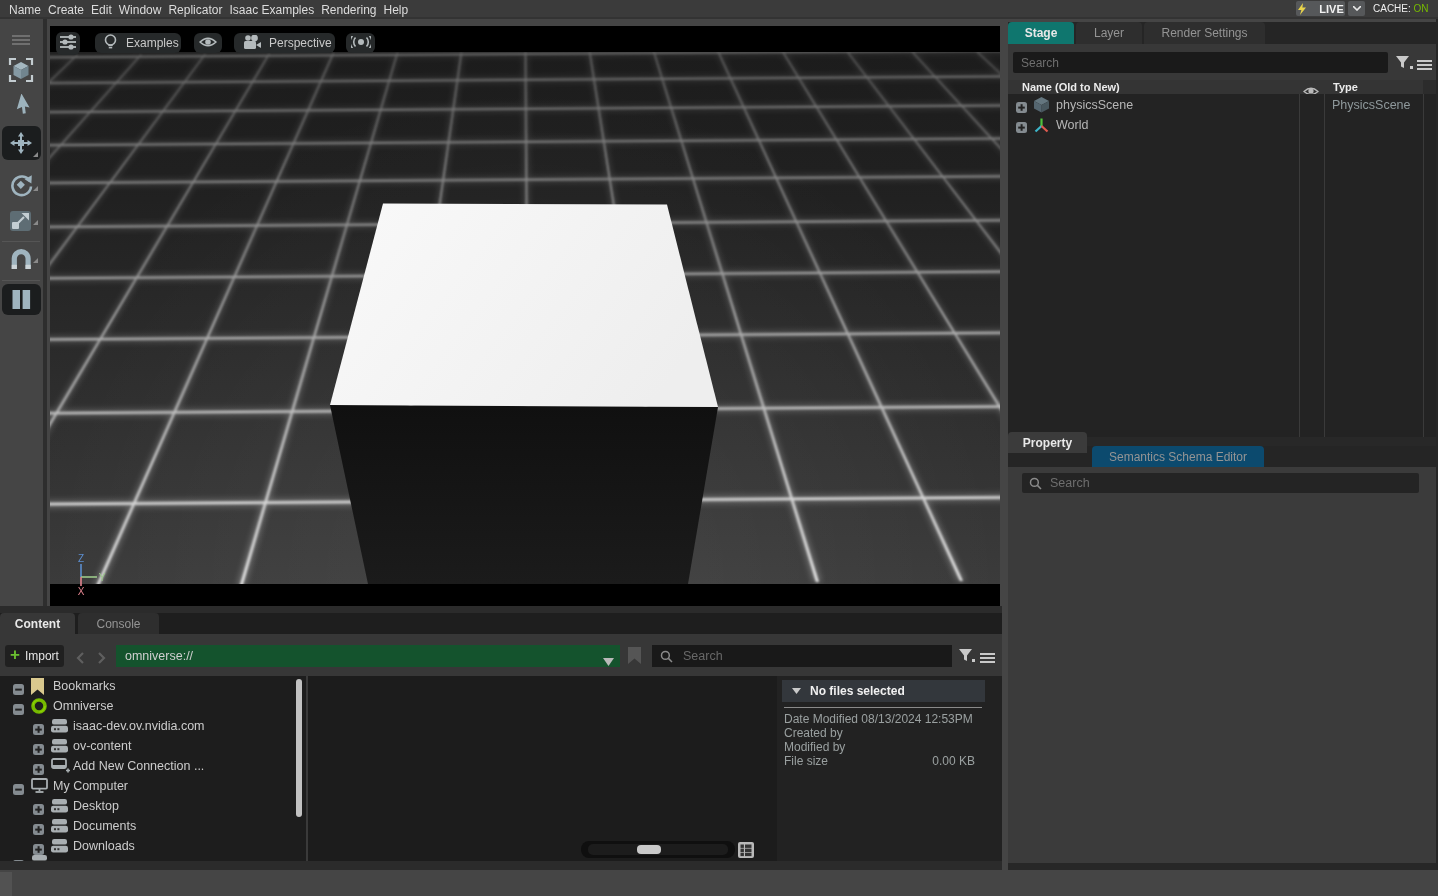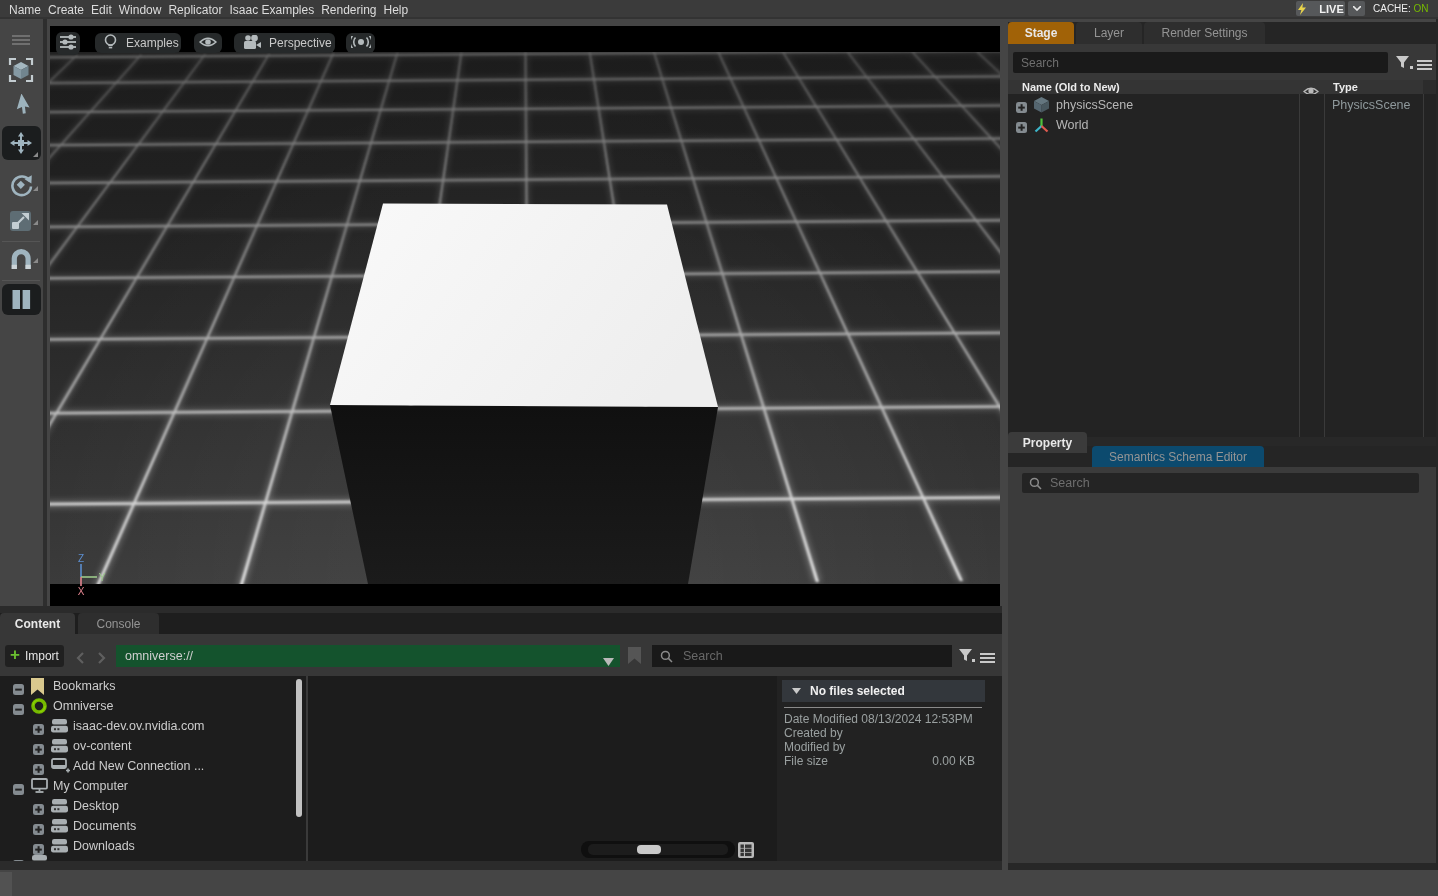--- a/index.html
+++ b/index.html
@@ -253,21 +253,21 @@
     </div>
     <div class="abs" style="left:346px;top:33px;width:29px;height:20px;background:#26292a;border-radius:6px;display:flex;align-items:center;color:#c9c9c9;font-size:12px">
       <span style="margin:auto"><svg width="20" height="12" viewBox="0 0 20 12" style="">
           <circle cx="10" cy="6" r="3" fill="#b4babc"></circle>
           <path d="M4.5,1.5 A6.5,6.5 0 0 0 4.5,10.5 M15.5,1.5 A6.5,6.5 0 0 1 15.5,10.5" stroke="#b4babc" stroke-width="1.6" fill="none"></path>
           <path d="M1.5,0 A8.5,8.5 0 0 0 1.5,12 M18.5,0 A8.5,8.5 0 0 1 18.5,12" stroke="#b4babc" stroke-width="1.6" fill="none"></path>
         </svg></span>
     </div>
     <div class="abs" style="left:1002px;top:19px;width:6px;height:594px;background:#454545"></div>
     <div class="abs" style="left:1008px;top:22px;width:428px;height:424px;background:#252525"></div>
-    <div class="abs" style="left:1008px;top:22px;width:66px;height:22px;background:#a16207;border-radius:4px 4px 0 0;display:flex;align-items:center;justify-content:center;color:#e8e8e8;font-size:12px;font-weight:bold">Stage</div>
+    <div class="abs" style="left:1008px;top:22px;width:66px;height:22px;background:#0f766e;border-radius:4px 4px 0 0;display:flex;align-items:center;justify-content:center;color:#e8e8e8;font-size:12px;font-weight:bold">Stage</div>
     <div class="abs" style="left:1076px;top:22px;width:66px;height:22px;background:#2e2e2e;border-radius:4px 4px 0 0;display:flex;align-items:center;justify-content:center;color:#949494;font-size:12px;font-weight:normal">Layer</div>
     <div class="abs" style="left:1144px;top:22px;width:121px;height:22px;background:#2e2e2e;border-radius:4px 4px 0 0;display:flex;align-items:center;justify-content:center;color:#949494;font-size:12px;font-weight:normal">Render Settings</div>
     <div class="abs" style="left:1008px;top:44px;width:428px;height:36px;background:#383838"></div>
     <div class="abs" style="left:1013px;top:52px;width:375px;height:21px;background:#1a1a1a;border-radius:2px;display:flex;align-items:center">
       <span style="color:#6f6f6f;font-size:12px;margin-left:8px">Search</span>
     </div>
     <div class="abs" style="left:1395px;top:55px"><svg width="15" height="15" viewBox="0 0 15 15" style="">
         <path d="M1,1 L14,1 L9,7.5 L9,13 L6,11.5 L6,7.5 Z" fill="#c9c9c9"></path>
       </svg></div>
     <div class="abs" style="left:1410px;top:66px;width:3px;height:3px;background:#c9c9c9"></div>

